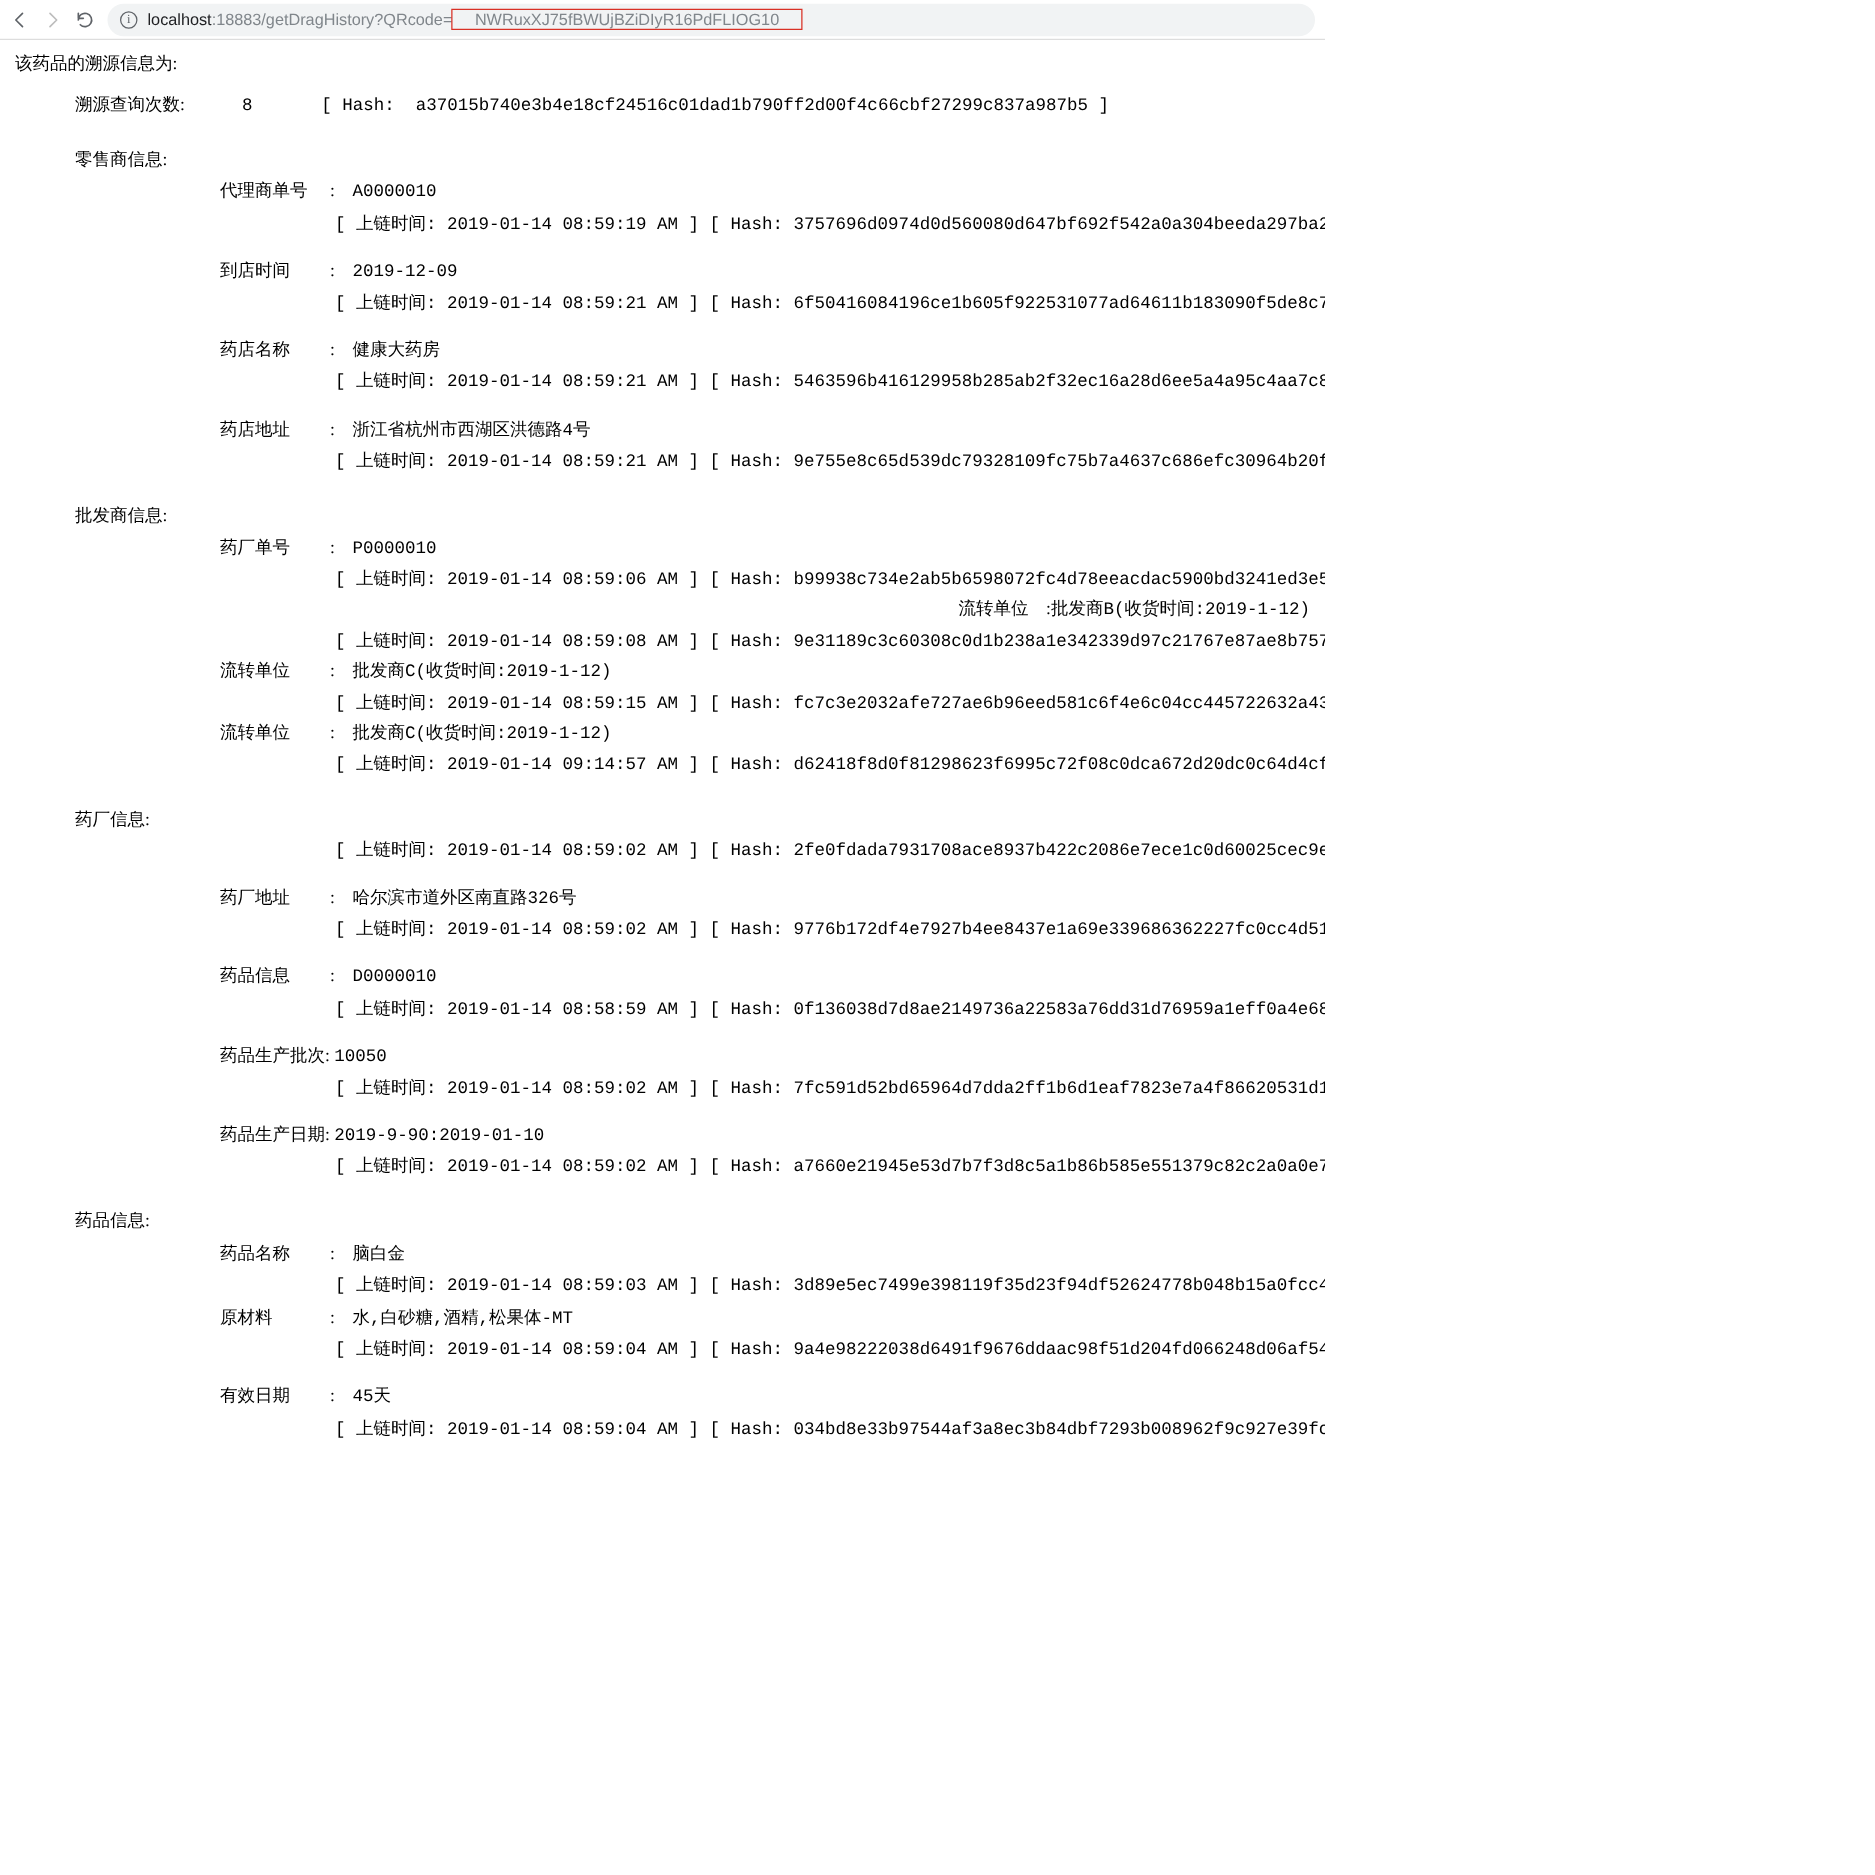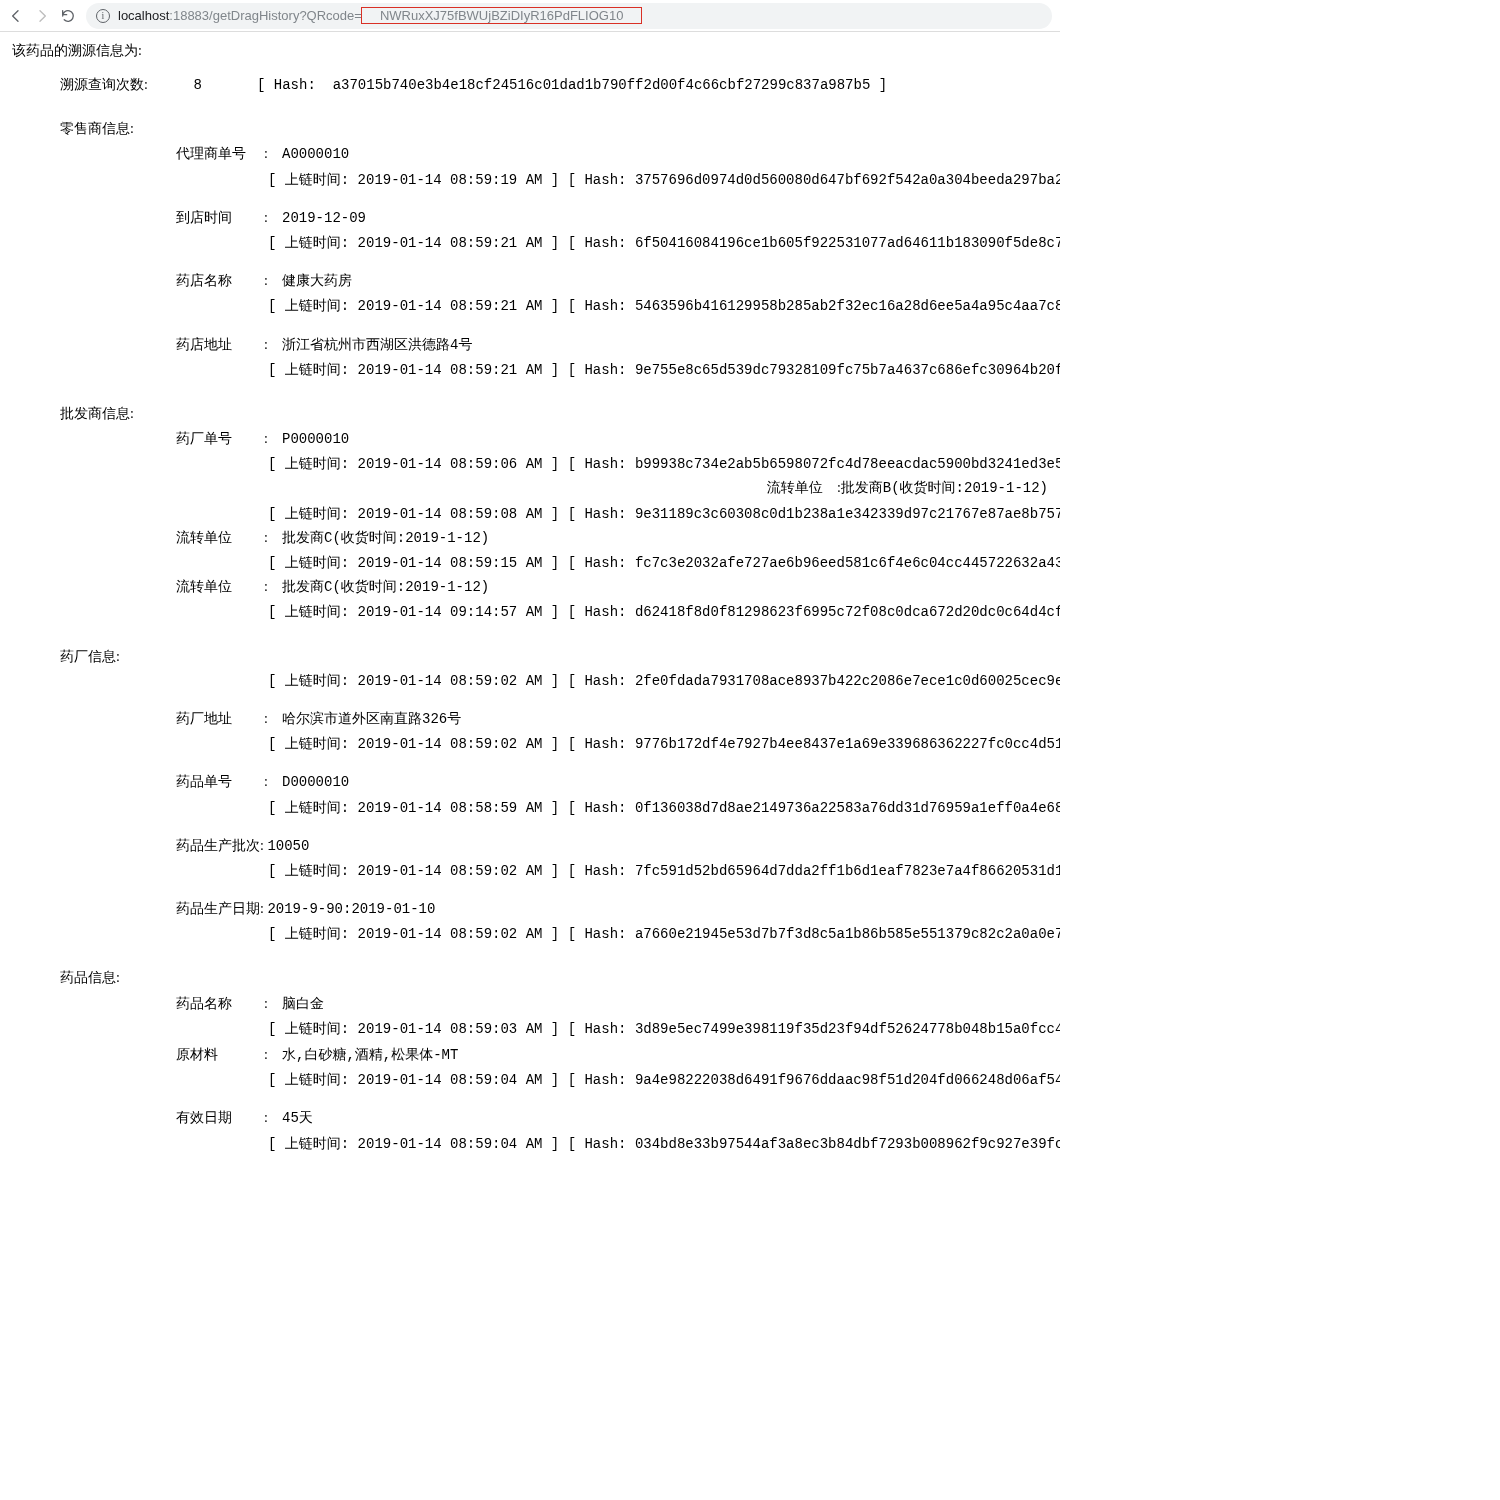--- a/index.html
+++ b/index.html
@@ -132,21 +132,21 @@
         <div class="row indent2" style="margin-top: -2px;"><span class="lbl">流转单位</span><span class="colon">:</span><span class="mono">批发商C(收货时间:2019-1-12)</span></div>
         <div class="row-meta mono">[ <span>上链时间:</span> 2019-01-14 08:59:15 AM ] [ <span>Hash:</span> fc7c3e2032afe727ae6b96eed581c6f4e6c04cc445722632a438e81b61411c6e ]</div>
         <div class="row indent2" style="margin-top: -2px;"><span class="lbl">流转单位</span><span class="colon">:</span><span class="mono">批发商C(收货时间:2019-1-12)</span></div>
         <div class="row-meta mono">[ <span>上链时间:</span> 2019-01-14 09:14:57 AM ] [ <span>Hash:</span> d62418f8d0f81298623f6995c72f08c0dca672d20dc0c64d4cf3e4d48461a016 ]</div>
       </div>
       <div class="section indent1">
         <div class="row">药厂信息:</div>
         <div class="row-meta mono">[ <span>上链时间:</span> 2019-01-14 08:59:02 AM ] [ <span>Hash:</span> 2fe0fdada7931708ace8937b422c2086e7ece1c0d60025cec9e3a1157b74c631 ]</div>
         <div class="row indent2" style="margin-top: 12px;"><span class="lbl">药厂地址</span><span class="colon">:</span><span class="mono">哈尔滨市道外区南直路326号</span></div>
         <div class="row-meta mono">[ <span>上链时间:</span> 2019-01-14 08:59:02 AM ] [ <span>Hash:</span> 9776b172df4e7927b4ee8437e1a69e339686362227fc0cc4d5180b88b1da53b8 ]</div>
-        <div class="row indent2" style="margin-top: 12px;"><span class="lbl">药品单号</span><span class="colon">:</span><span class="mono">D0000010</span></div>
+        <div class="row indent2" style="margin-top: 12px;"><span class="lbl">药品信息</span><span class="colon">:</span><span class="mono">D0000010</span></div>
         <div class="row-meta mono">[ <span>上链时间:</span> 2019-01-14 08:58:59 AM ] [ <span>Hash:</span> 0f136038d7d8ae2149736a22583a76dd31d76959a1eff0a4e68d0c93412aa5c5 ]</div>
         <div class="row indent2" style="margin-top: 12px;"><span>药品生产批次</span>: <span class="mono">10050</span></div>
         <div class="row-meta mono">[ <span>上链时间:</span> 2019-01-14 08:59:02 AM ] [ <span>Hash:</span> 7fc591d52bd65964d7dda2ff1b6d1eaf7823e7a4f86620531d15d9b6e21de4a9 ]</div>
         <div class="row indent2" style="margin-top: 12px;"><span>药品生产日期</span>: <span class="mono">2019-9-90:2019-01-10</span></div>
         <div class="row-meta mono">[ <span>上链时间:</span> 2019-01-14 08:59:02 AM ] [ <span>Hash:</span> a7660e21945e53d7b7f3d8c5a1b86b585e551379c82c2a0a0e770c850390ddc8 ]</div>
       </div>
       <div class="section indent1">
         <div class="row">药品信息:</div>
         <div class="row indent2"><span class="lbl">药品名称</span><span class="colon">:</span><span class="mono">脑白金</span></div>
         <div class="row-meta mono">[ <span>上链时间:</span> 2019-01-14 08:59:03 AM ] [ <span>Hash:</span> 3d89e5ec7499e398119f35d23f94df52624778b048b15a0fcc44c49fee845c38 ]</div>

